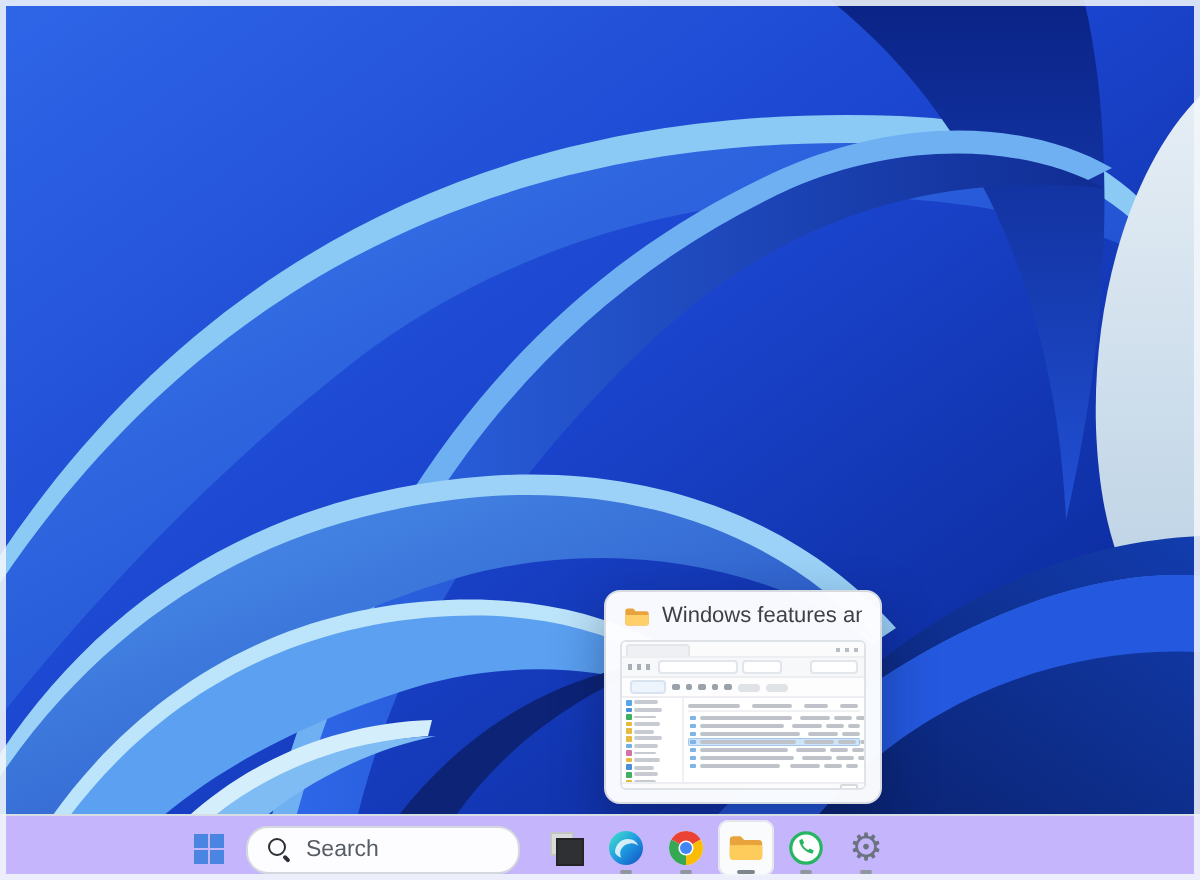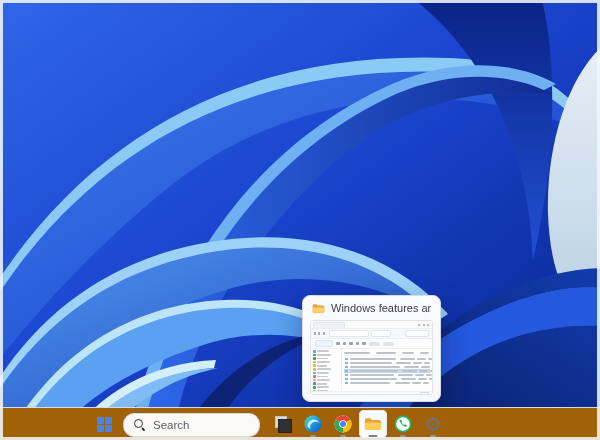--- a/index.html
+++ b/index.html
@@ -5,21 +5,21 @@
   html,body{margin:0;padding:0;background:#fff;}
   .screen{position:relative;width:600px;height:440px;overflow:hidden;background:#1b45cf;
           font-family:"Liberation Sans",sans-serif;}
   .frame{position:absolute;inset:0;border:3px solid rgba(241,246,251,.88);z-index:60;pointer-events:none;}
 
   
   .desktop{position:absolute;inset:0;}
   .wallpaper{position:absolute;inset:0;width:100%;height:100%;display:block;}
 
   
-  .taskbar{position:absolute;left:0;right:0;top:407px;bottom:0;background:#a16207;
+  .taskbar{position:absolute;left:0;right:0;top:407px;bottom:0;background:#c4b5fd;
            border-top:1px solid #d8dde4;z-index:30;}
   .tb-btn{width:28px;height:28px;border:none;background:transparent;border-radius:5px;
           display:flex;align-items:center;justify-content:center;position:relative;padding:0;cursor:pointer;}
   .start{position:absolute;left:90px;top:2px;}
   .win-logo{position:relative;width:15px;height:15px;}
   .win-logo::before{content:"";position:absolute;left:0;top:0;width:7px;height:7px;background:#4b85e2;
           box-shadow:8px 0 0 #4b85e2,0 8px 0 #4b85e2,8px 8px 0 #4b85e2;}
   .search-pill{position:absolute;left:123px;top:5px;width:135px;height:22px;background:rgba(255,255,255,.96);
           border:1px solid #d3d8de;border-radius:11px;display:flex;align-items:center;cursor:pointer;}
   .mag{width:12px;height:12px;position:relative;margin-left:10px;flex:none;}

